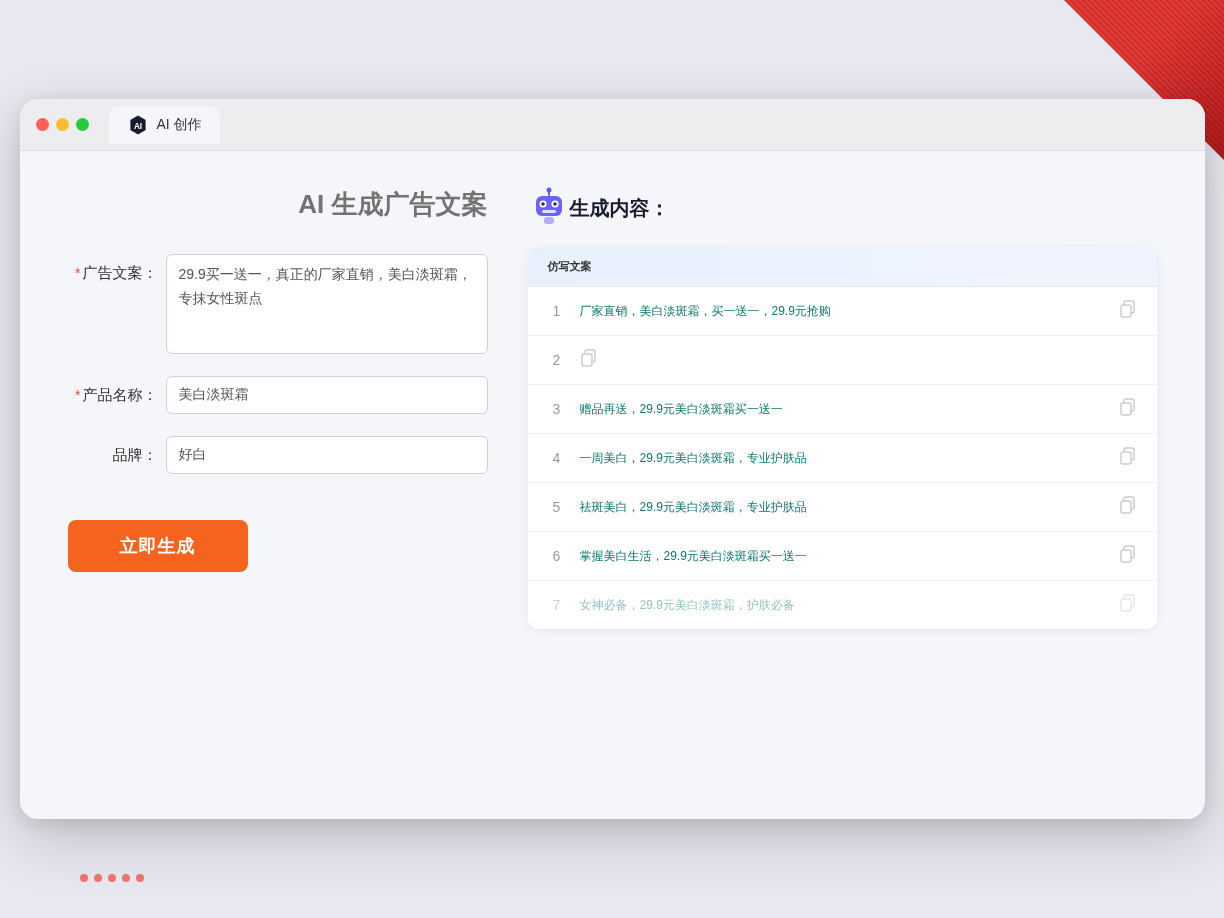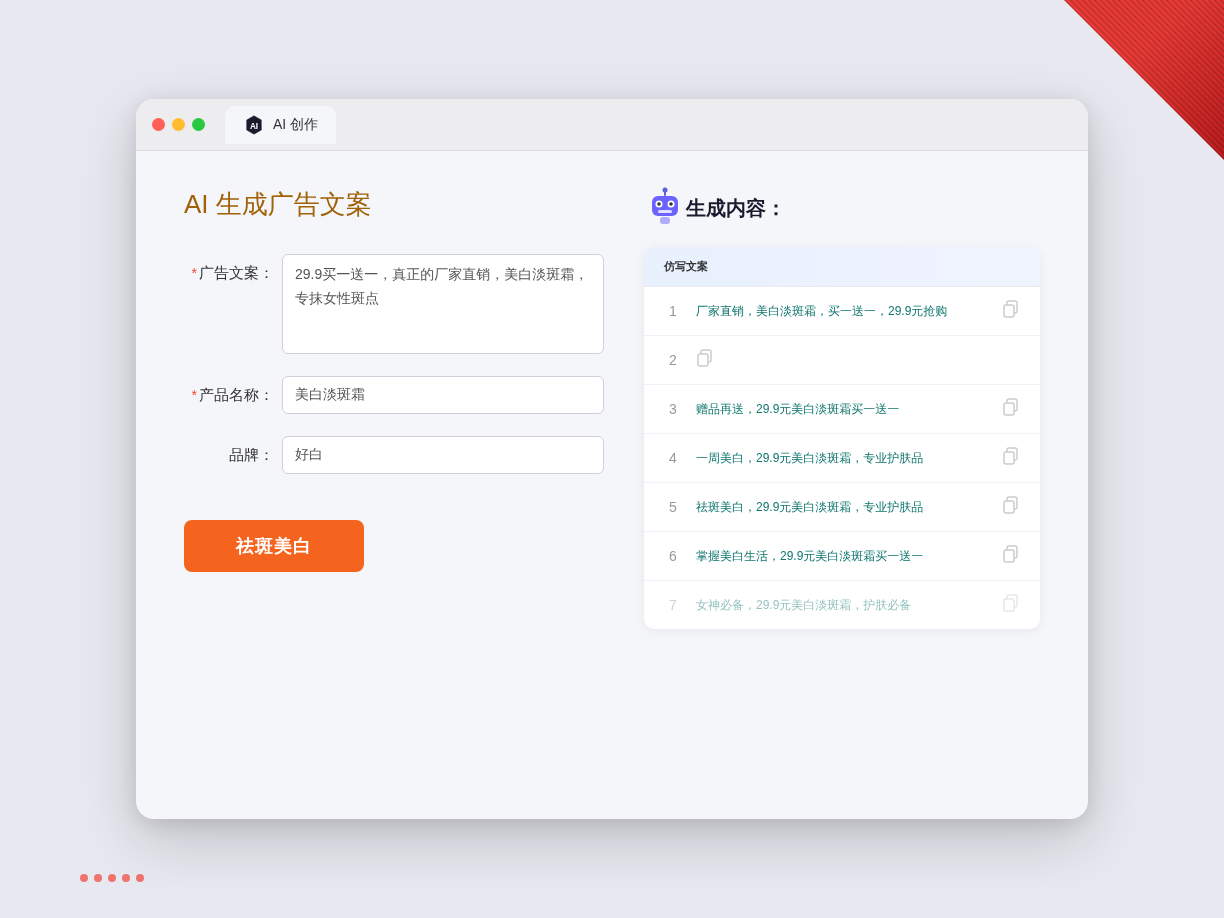--- a/index.html
+++ b/index.html
@@ -54,21 +54,21 @@
     .dot {
       width: 8px;
       height: 8px;
       border-radius: 50%;
       background: #f44336;
       opacity: 0.7;
     }
 
     
     .browser-window {
-      width: 952px;
+      width: 1185px;
       height: 720px;
       background: #f5f6fa;
       border-radius: 18px;
       box-shadow: 0 20px 60px rgba(0,0,0,0.18), 0 4px 20px rgba(0,0,0,0.1);
       overflow: hidden;
       display: flex;
       flex-direction: column;
       position: relative;
       z-index: 2;
     }
@@ -129,23 +129,24 @@
 
     
     .left-panel {
       flex: 0 0 420px;
       display: flex;
       flex-direction: column;
     }
 
     .page-title {
       font-size: 26px;
-      font-weight: 400;
-      color: #a16207;
+      font-weight: 700;
+      color: #737373;
       margin-bottom: 32px;
+      text-align: right;
     }
 
     .form-group {
       display: flex;
       align-items: flex-start;
       margin-bottom: 22px;
       gap: 8px;
     }
 
     .form-label {
@@ -320,21 +321,21 @@
           <span class="required-star">*</span><span>产品名称：</span>
         </div>
         <input type="text" class="form-input form-input-line" value="美白淡斑霜" style="">
       </div>
 
       <div class="form-group">
         <div class="form-label">品牌：</div>
         <input type="text" class="form-input form-input-line" value="好白" style="">
       </div>
 
-      <button class="generate-btn">祛斑美白</button>
+      <button class="generate-btn">立即生成</button>
     </div>
 
     <div class="right-panel">
       <div class="right-header">
 
         <svg class="robot-icon" viewBox="0 0 42 42" xmlns="http://www.w3.org/2000/svg">
 
           <line x1="21" y1="3" x2="21" y2="8" stroke="#5a5fdc" stroke-width="2" stroke-linecap="round"></line>
           <circle cx="21" cy="3" r="2.5" fill="#5a5fdc"></circle>
 

